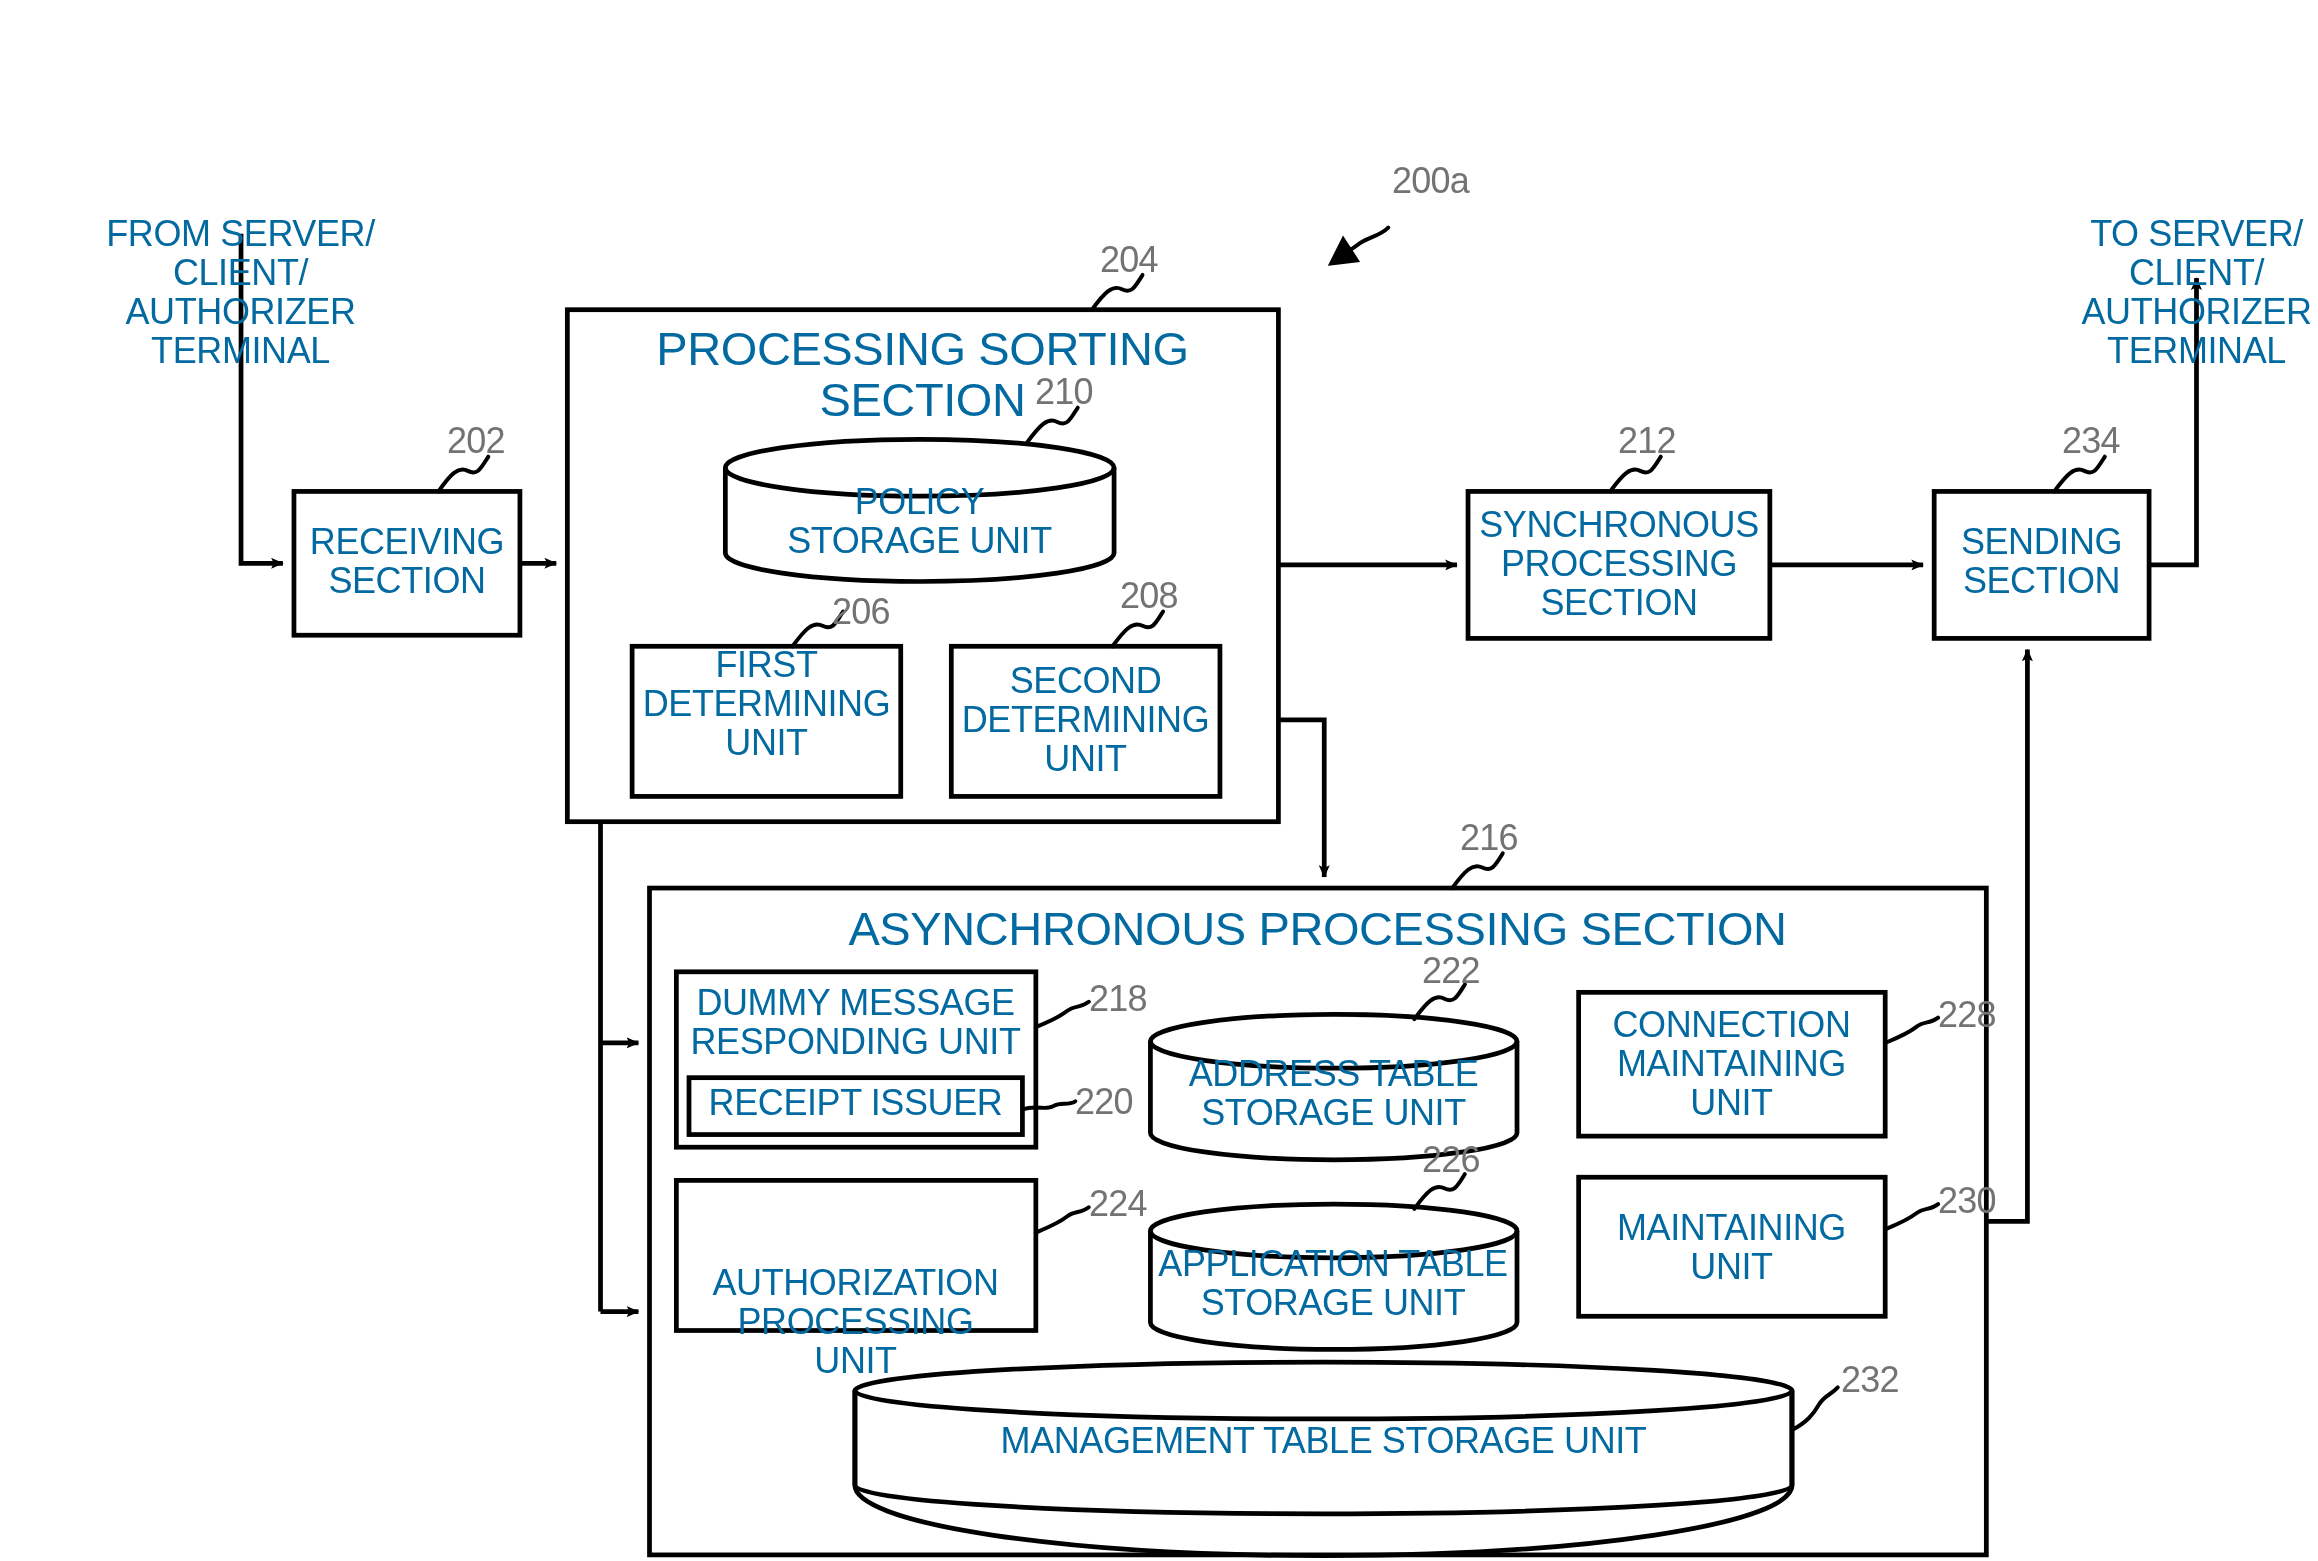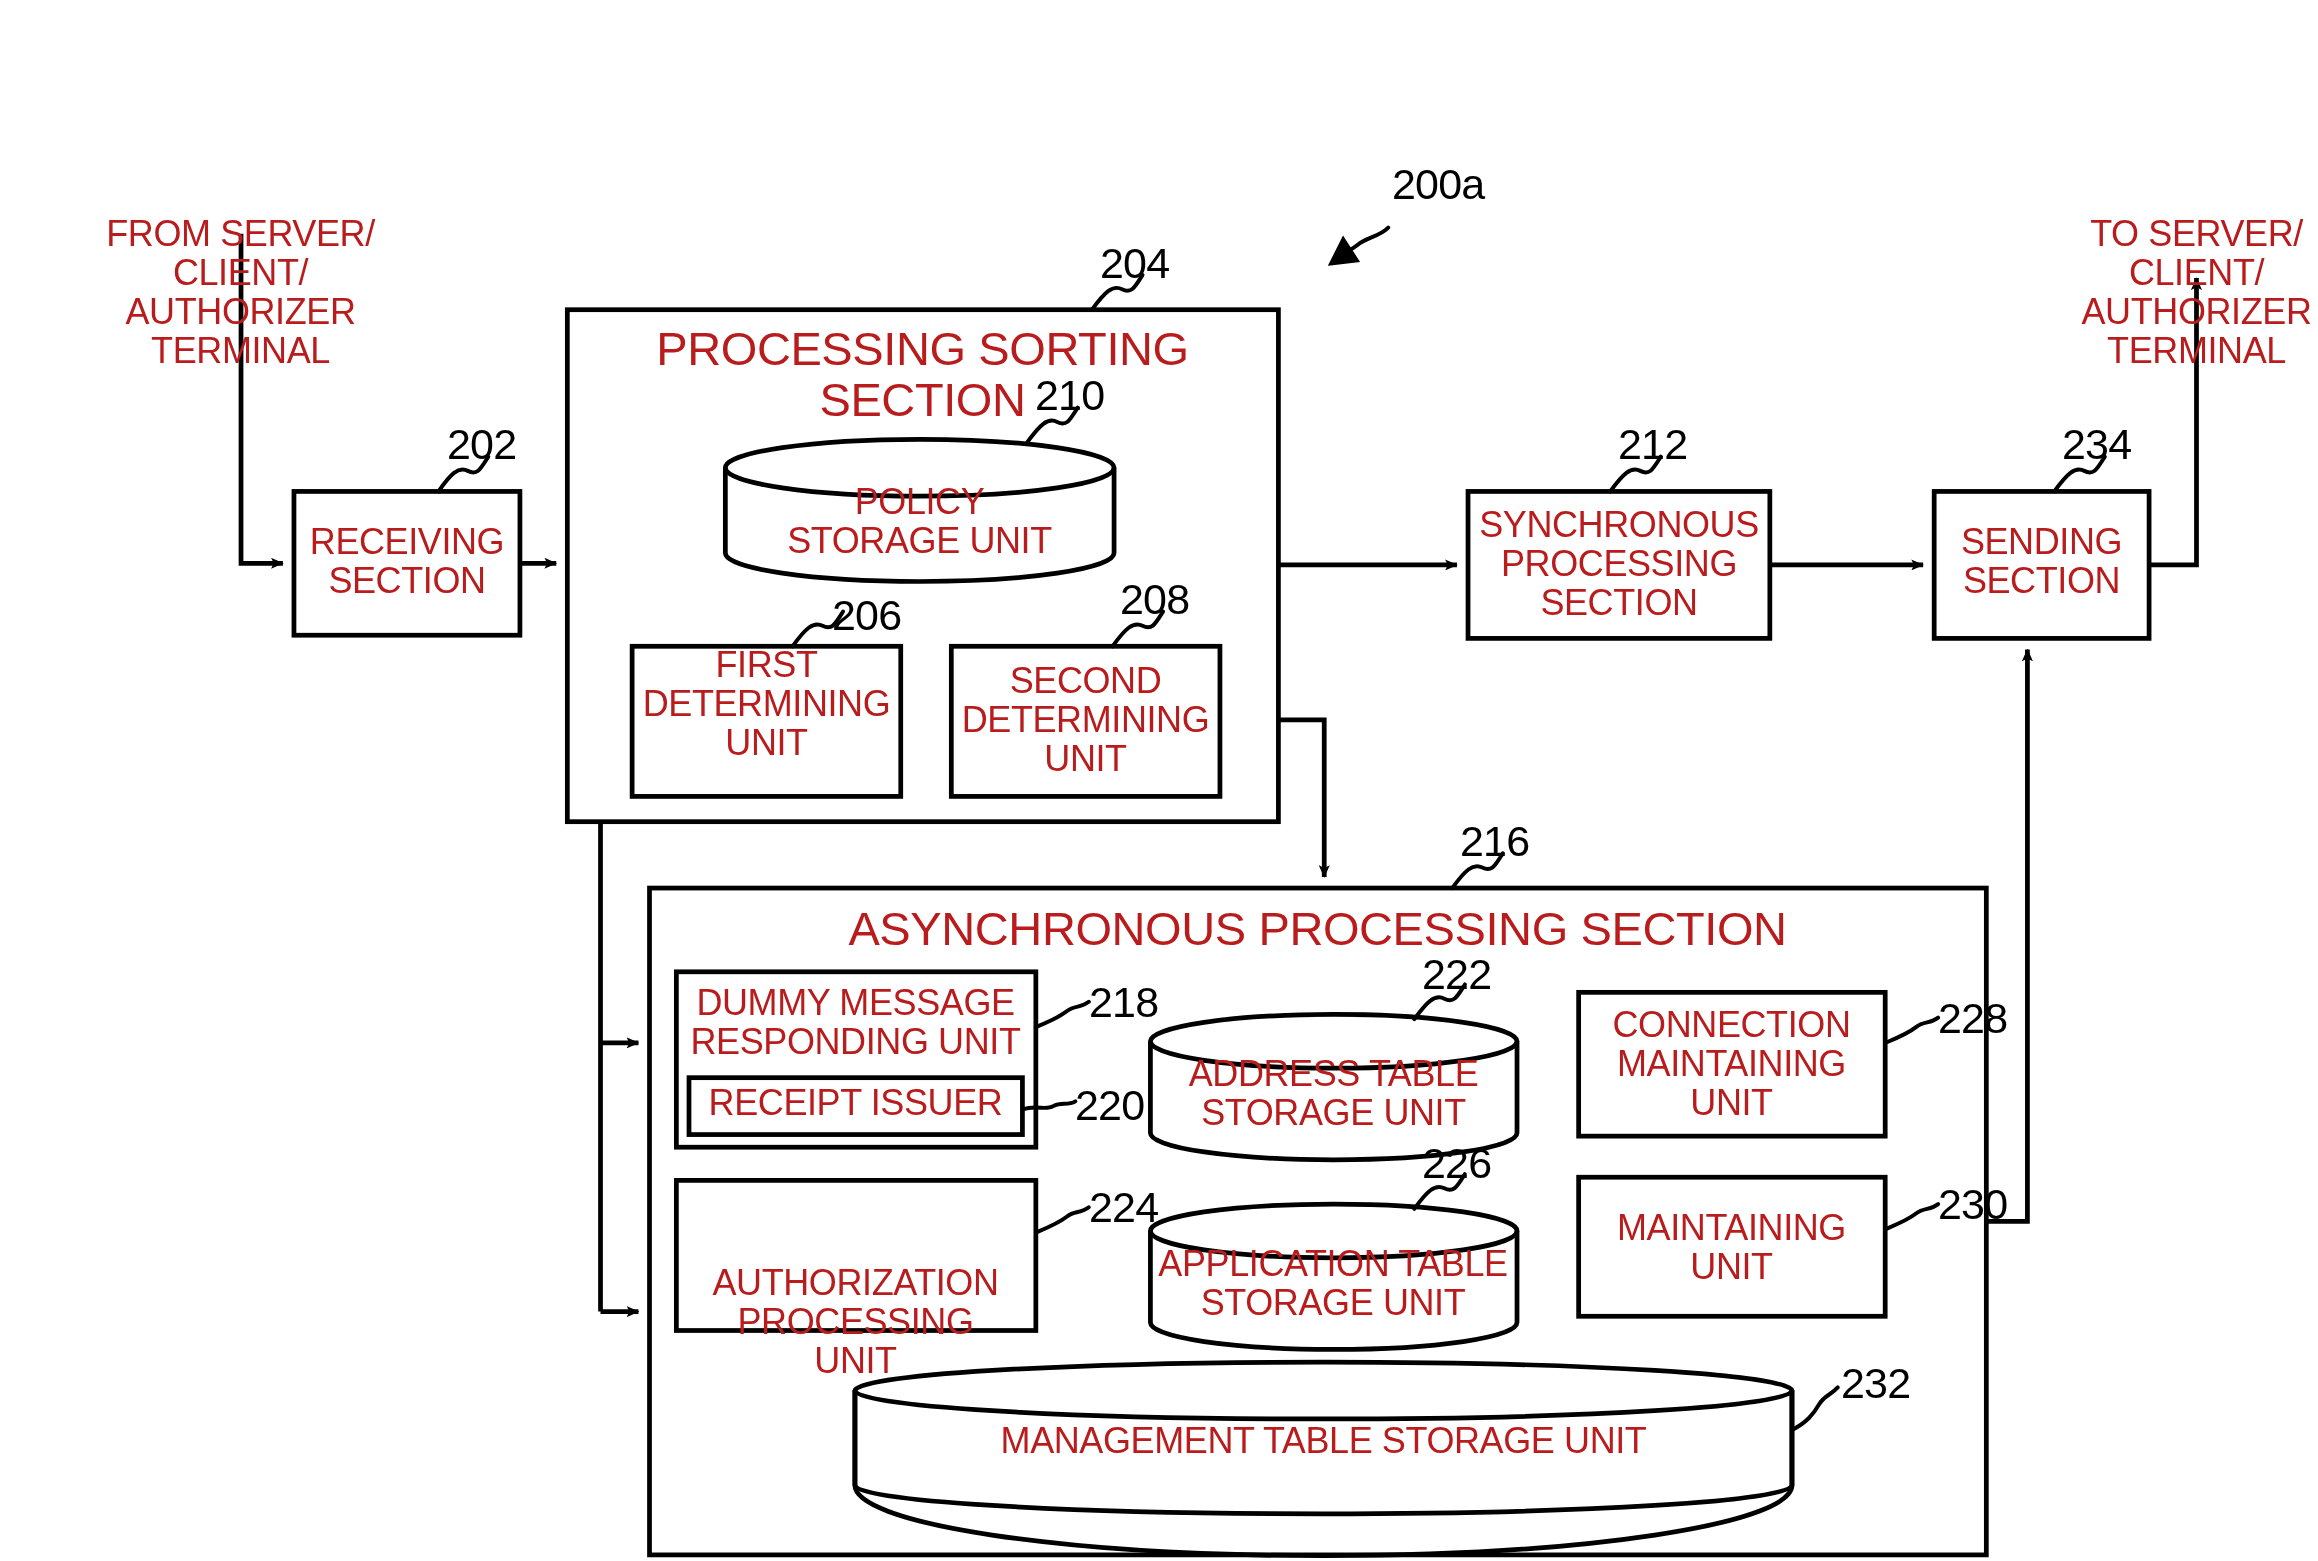--- a/index.html
+++ b/index.html
@@ -17,32 +17,32 @@
   }
   svg.layer {
     position: absolute;
     left: 0;
     top: 0;
     width: 2319px;
     height: 1562px;
   }
   .lbl {
     position: absolute;
-    color: #b91c1c;
+    color: #0369a1;
     font-family: "Liberation Sans", sans-serif;
     text-align: center;
     line-height: 1.08;
     white-space: pre-line;
     letter-spacing: -0.4px;
   }
   .ref {
     position: absolute;
-    color: #000000;
+    color: #737373;
     font-family: "Liberation Sans", sans-serif;
-    font-size: 43px;
+    font-size: 36px;
     letter-spacing: -0.8px;
     text-align: left;
     white-space: nowrap;
   }
   .io-text {
     font-size: 36px;
   }
   .box-text {
     font-size: 36px;
   }

